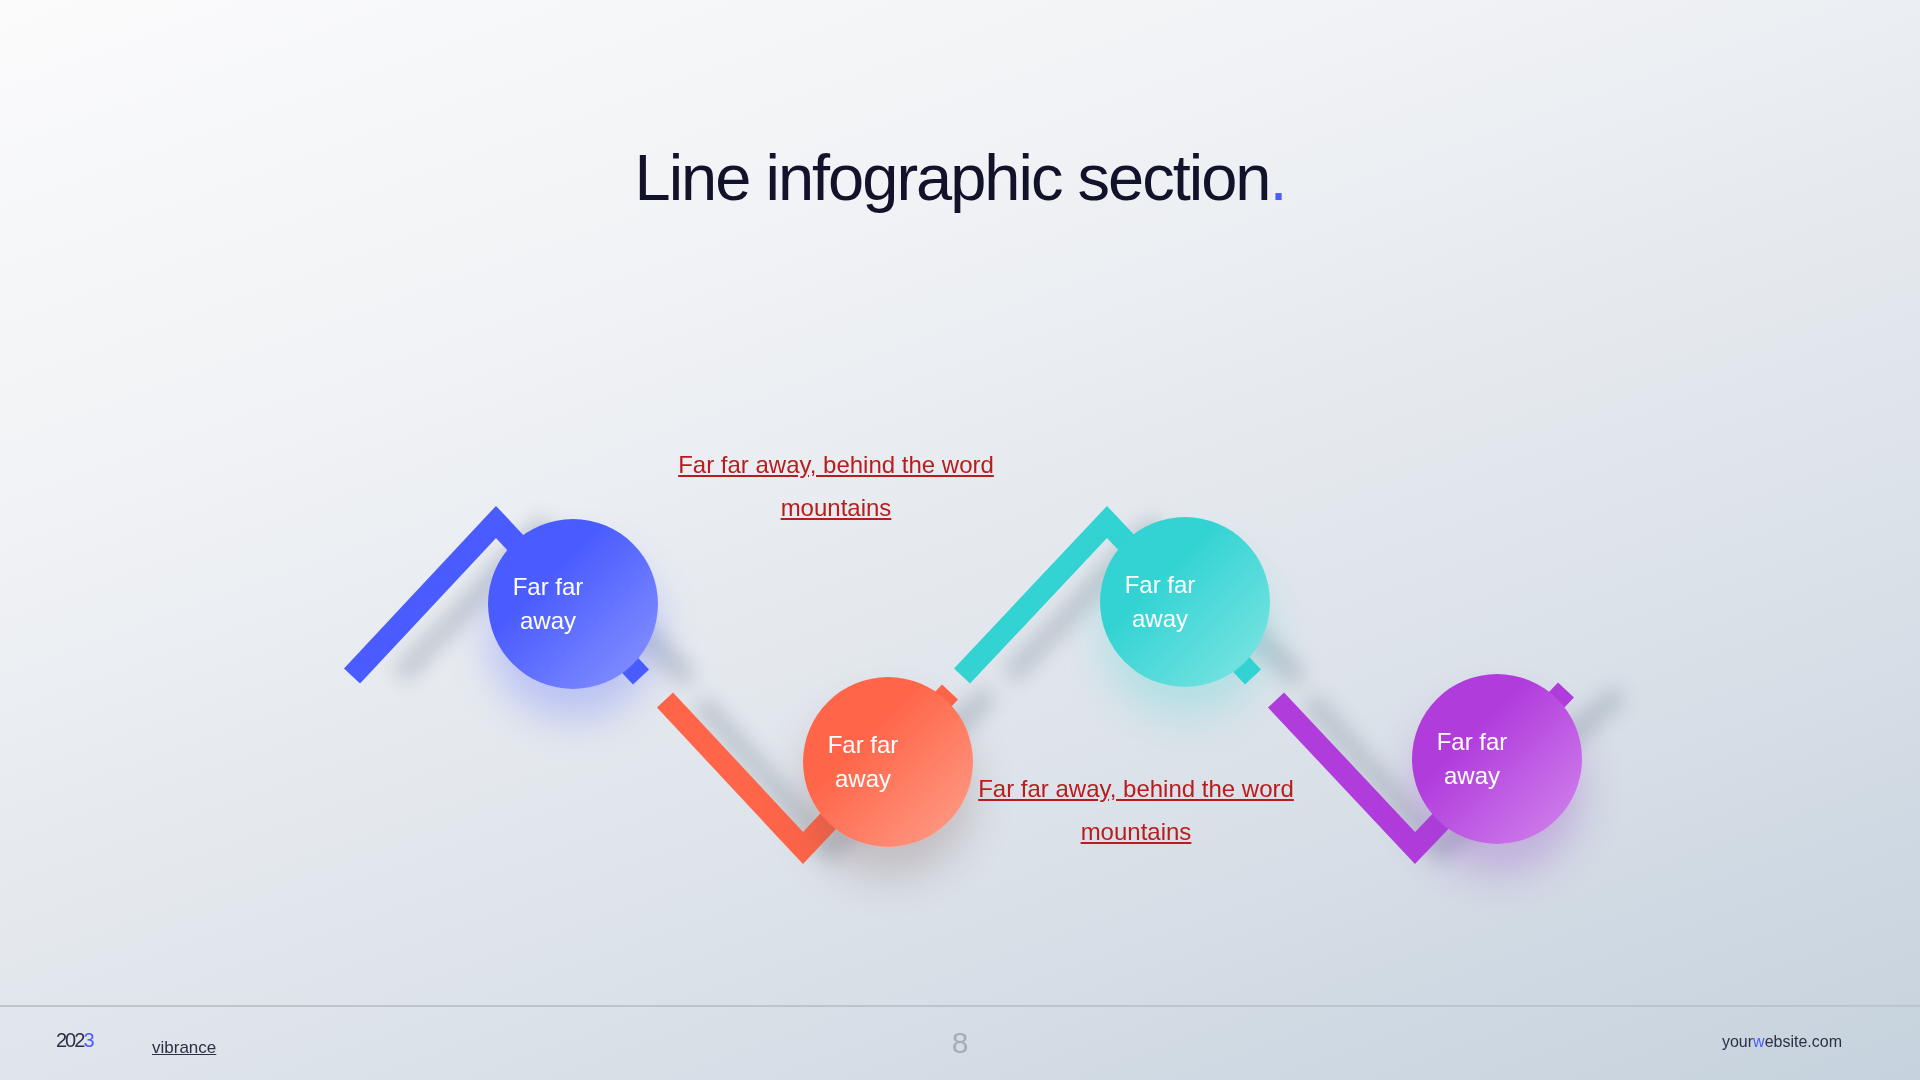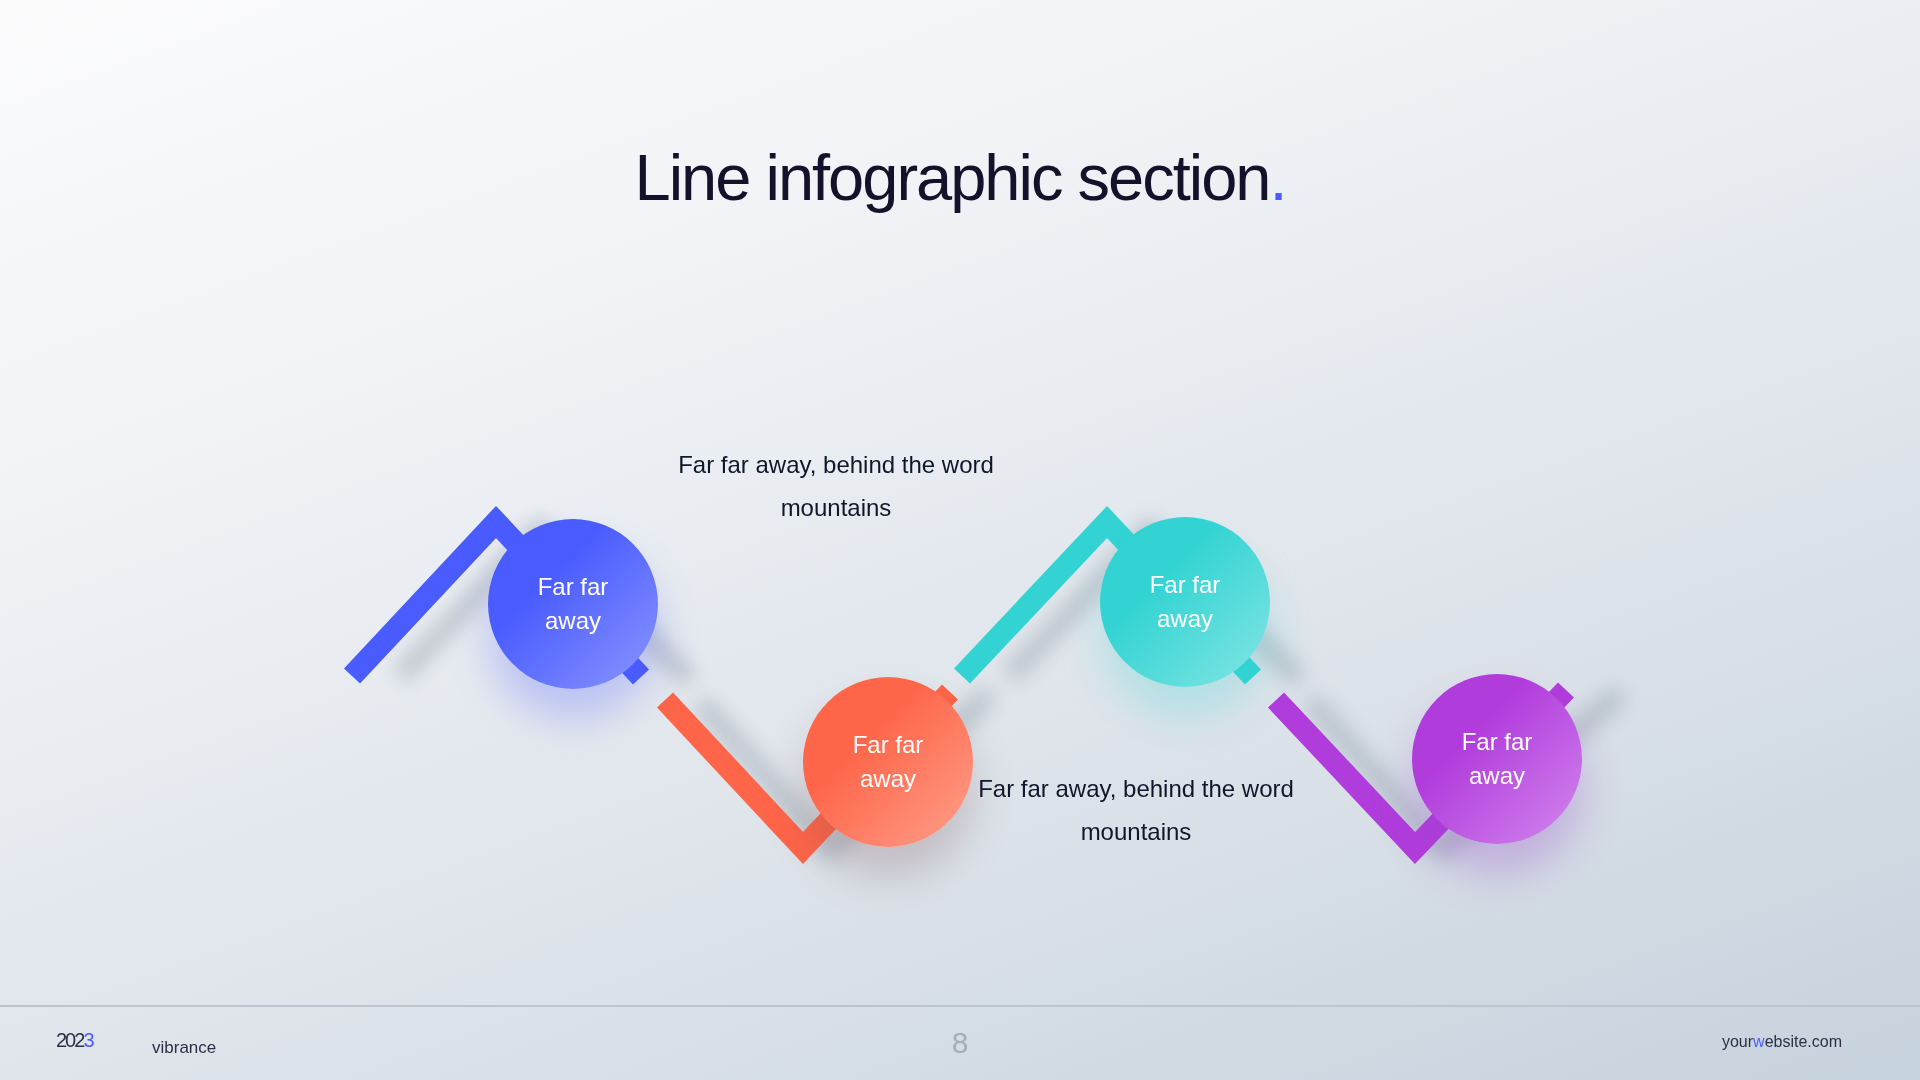--- a/index.html
+++ b/index.html
@@ -9,35 +9,35 @@
     font-family: "Liberation Sans", "DejaVu Sans", sans-serif;
   }
   .title {
     position:absolute; left:0; width:1920px; top:140px; text-align:center;
     font-size:65px; color:#12122a; letter-spacing:-2px; font-weight:400;
   }
   .title .dot { color:#4a5cff; }
   svg.lines { position:absolute; left:0; top:0; }
   .circle {
     position:absolute; width:170px; height:170px; border-radius:50%;
-    display:flex; align-items:center; justify-content:center; text-align:center;
+    display:flex; align-items:center; justify-content:flex-start; text-align:center;
     color:#ffffff; font-size:24px; line-height:34px;
   }
   .circle span { display:block; width:120px; }
   .c-blue   { background: linear-gradient(135deg, #4a5cff 35%, #8a96ff 100%); box-shadow: 0 30px 40px rgba(74,92,255,0.28); }
   .c-orange { background: linear-gradient(135deg, #ff6548 35%, #ffa08c 100%); box-shadow: 0 30px 40px rgba(120,80,80,0.25); }
   .c-teal   { background: linear-gradient(135deg, #33d3d3 35%, #82e6e4 100%); box-shadow: 0 30px 40px rgba(51,211,211,0.25); }
   .c-purple { background: linear-gradient(135deg, #b13cdc 35%, #d388ee 100%); box-shadow: 0 30px 40px rgba(150,70,200,0.3); }
   .feature { position:absolute; width:360px; text-align:center; }
   .feature h3 { margin:0; font-size:34px; font-weight:400; color:#12122a; }
-  .feature p { margin:18px 0 0 0; font-size:24px; line-height:43px; color:#0f172a; }
+  .feature p { margin:18px 0 0 0; font-size:24px; line-height:43px; color:#b91c1c;text-decoration:underline; }
   .divider { position:absolute; left:0; top:1005px; width:1920px; height:2px; background:#bcc5cf; }
   .year { position:absolute; left:56px; top:1029px; font-size:20px; color:#2c2f45; letter-spacing:-2px; }
   .year .accent { color:#4a5cff; }
-  .brand { position:absolute; left:152px; top:1038px; font-size:17px; color:#2c2f45; }
+  .brand { position:absolute; left:152px; top:1038px; font-size:17px; color:#2c2f45;text-decoration:underline; }
   .pagenum { position:absolute; left:940px; top:1026px; width:40px; text-align:center; font-size:30px; color:#a4adb8; }
   .website { position:absolute; right:78px; top:1033px; font-size:16px; color:#2c2f45; }
   .website .accent { color:#4a5cff; }
 </style>
 </head>
 <body>
 
 <div class="title"><span>Line infographic section</span><span class="dot">.</span></div>
 
 <svg class="lines" width="1920" height="1080">

